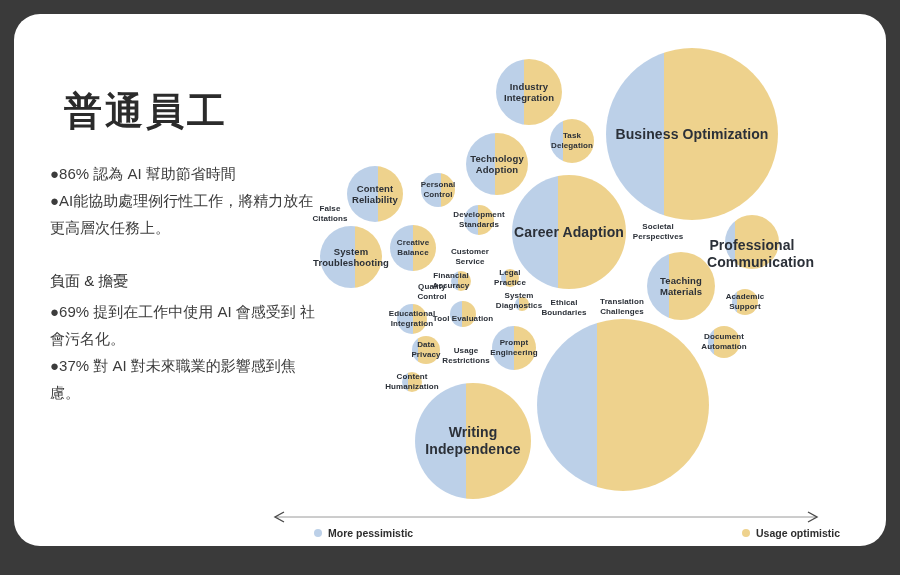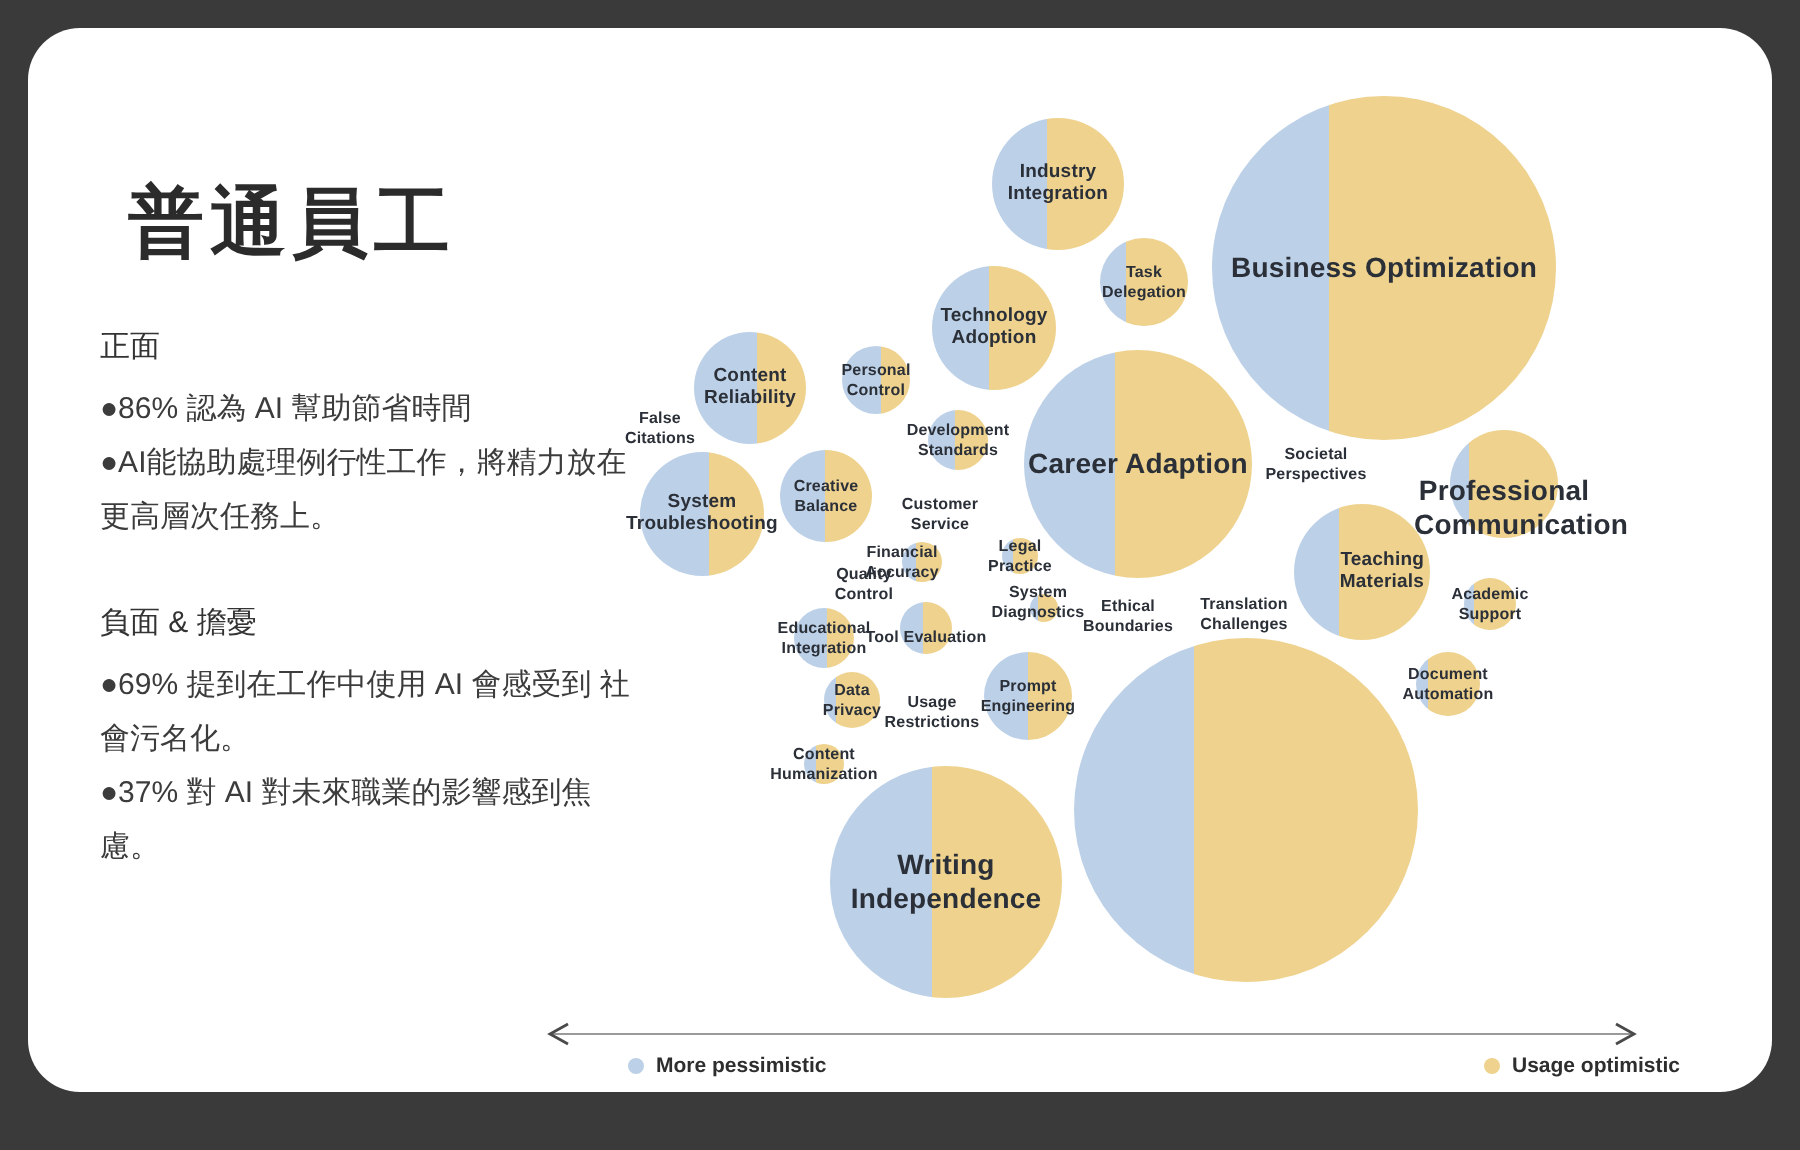--- a/index.html
+++ b/index.html
@@ -38,21 +38,20 @@
   .legend-dot{width:8px;height:8px;border-radius:50%;display:inline-block;}
 </style>
 </head>
 <body>
 
 <div class="card">
 
   <div class="panel-title">普通員工</div>
 
   <div class="panel-body">
-    <p class="heading">正面</p>
     <p>●86% 認為 AI 幫助節省時間</p>
     <p>●AI能協助處理例行性工作，將精力放在更高層次任務上。</p>
     <div class="section-gap"></div>
     <p class="heading">負面 &amp; 擔憂</p>
     <p>●69% 提到在工作中使用 AI 會感受到 社會污名化。</p>
     <p>●37% 對 AI 對未來職業的影響感到焦慮。</p>
   </div>
 
   <div class="bubble-layer">
       <div class="bubble" style="left: 482px; top: 45px; height: 66px; width: 66px; background: linear-gradient(to right, rgb(188, 208, 232) 42%, rgb(238, 210, 141) 42%);"></div>
@@ -81,21 +80,21 @@
       <div class="bubble-label" style="left: 373px; top: 234px; width: 52px; transform: translateY(-50%); font-size: 8px;">Creative Balance</div>
       <div class="bubble-label" style="left: 427px; top: 243px; width: 58px; transform: translateY(-50%); font-size: 8px;">Customer Service</div>
       <div class="bubble" style="left: 437px; top: 257px; height: 20px; width: 20px; background: linear-gradient(to right, rgb(188, 208, 232) 35%, rgb(238, 210, 141) 35%);"></div>
       <div class="bubble-label" style="left: 408px; top: 267px; width: 58px; transform: translateY(-50%); font-size: 8px;">Financial Accuracy</div>
       <div class="bubble" style="left: 487px; top: 255px; height: 18px; width: 18px; background: linear-gradient(to right, rgb(188, 208, 232) 30%, rgb(238, 210, 141) 30%);"></div>
       <div class="bubble-label" style="left: 471px; top: 264px; width: 50px; transform: translateY(-50%); font-size: 8px;">Legal Practice</div>
       <div class="bubble-label" style="left: 393px; top: 278px; width: 50px; transform: translateY(-50%); font-size: 8px;">Quality Control</div>
       <div class="bubble" style="left: 501px; top: 283px; height: 14px; width: 14px; background: linear-gradient(to right, rgb(188, 208, 232) 30%, rgb(238, 210, 141) 30%);"></div>
       <div class="bubble-label" style="left: 474px; top: 287px; width: 62px; transform: translateY(-50%); font-size: 8px;">System Diagnostics</div>
       <div class="bubble" style="left: 633px; top: 238px; height: 68px; width: 68px; background: linear-gradient(to right, rgb(188, 208, 232) 33%, rgb(238, 210, 141) 33%);"></div>
-      <div class="bubble-label" style="left: 636px; top: 272px; width: 62px; transform: translateY(-50%); font-size: 9.5px; text-align: right;">Teaching Materials</div>
+      <div class="bubble-label" style="left: 636px; top: 272px; width: 62px; transform: translateY(-50%); font-size: 9.5px;">Teaching Materials</div>
       <div class="bubble-label" style="left: 573px; top: 281px; width: 70px; transform: translateY(-50%); font-size: 8px; margin-top: 12px;">Translation Challenges</div>
       <div class="bubble-label" style="left: 519px; top: 294px; width: 62px; transform: translateY(-50%); font-size: 8px;">Ethical Boundaries</div>
       <div class="bubble" style="left: 718px; top: 275px; height: 26px; width: 26px; background: linear-gradient(to right, rgb(188, 208, 232) 20%, rgb(238, 210, 141) 20%);"></div>
       <div class="bubble-label" style="left: 702px; top: 288px; width: 58px; transform: translateY(-50%); font-size: 8px; text-align: center;">Academic Support</div>
       <div class="bubble" style="left: 383px; top: 290px; height: 30px; width: 30px; background: linear-gradient(to right, rgb(188, 208, 232) 55%, rgb(238, 210, 141) 55%);"></div>
       <div class="bubble-label" style="left: 367px; top: 305px; width: 62px; transform: translateY(-50%); font-size: 8px;">Educational Integration</div>
       <div class="bubble" style="left: 436px; top: 287px; height: 26px; width: 26px; background: linear-gradient(to right, rgb(188, 208, 232) 45%, rgb(238, 210, 141) 45%);"></div>
       <div class="bubble-label" style="left: 411.5px; top: 305px; width: 75px; transform: translateY(-50%); font-size: 8px;">Tool Evaluation</div>
       <div class="bubble" style="left: 398px; top: 322px; height: 28px; width: 28px; background: linear-gradient(to right, rgb(188, 208, 232) 22%, rgb(238, 210, 141) 22%);"></div>
       <div class="bubble-label" style="left: 389px; top: 336px; width: 46px; transform: translateY(-50%); font-size: 8px;">Data Privacy</div>

